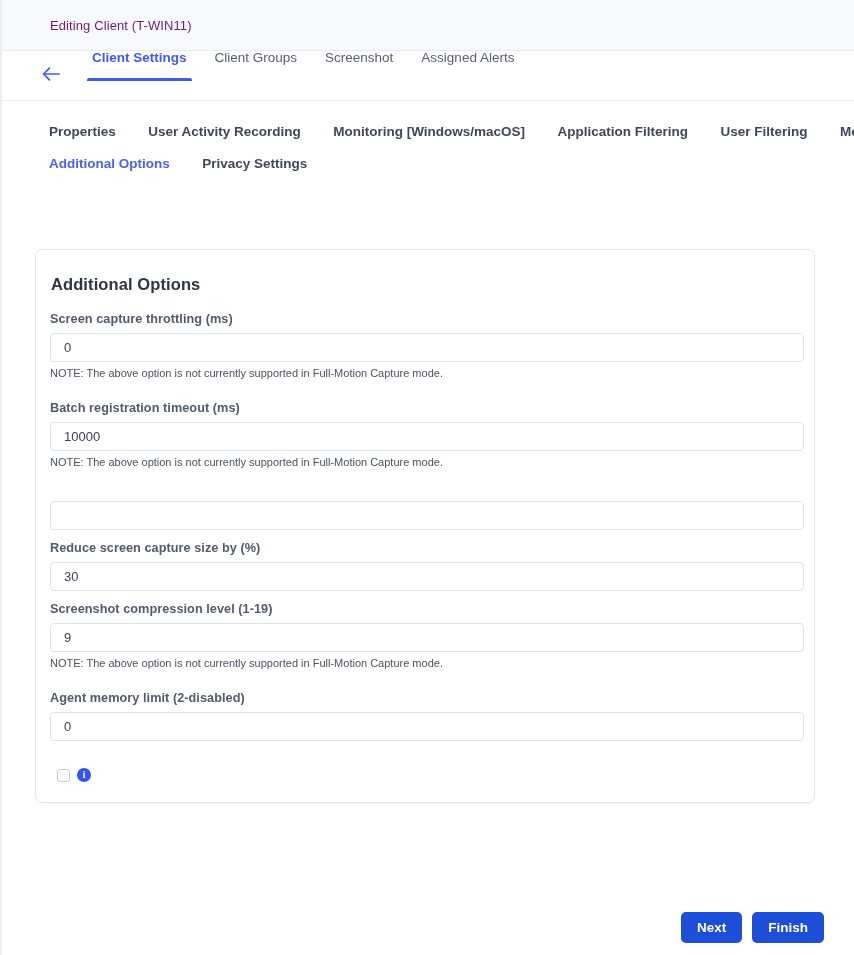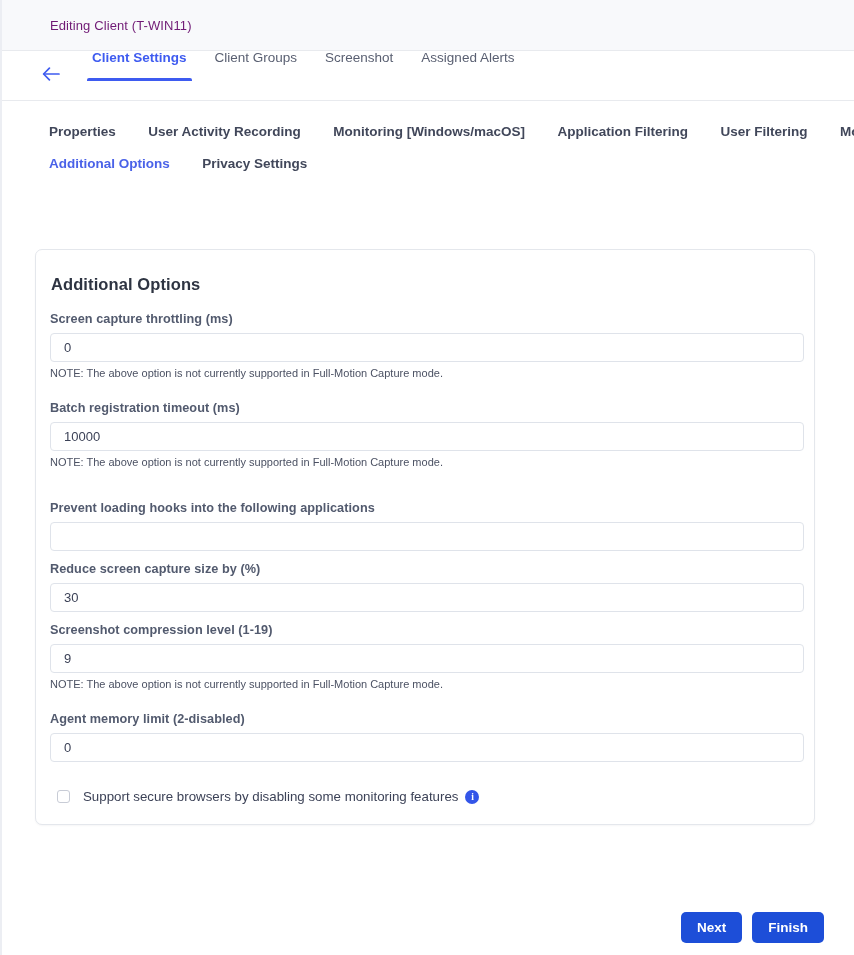--- a/index.html
+++ b/index.html
@@ -276,21 +276,20 @@
     <div class="field">
       <div class="field-label">Batch registration timeout (ms)</div>
       <input class="field-input" type="text" value="10000" style="">
       <div class="field-note">NOTE: The above option is not currently supported in Full-Motion Capture mode.</div>
     </div>
     <div class="gap-lg"></div>
 
     <div class="gap-sm"></div>
 
     <div class="field">
-      <div class="field-label">Prevent loading hooks into the following applications</div>
       <input class="field-input" type="text" value="" style="">
     </div>
     <div class="gap-sm"></div>
 
     <div class="field">
       <div class="field-label">Reduce screen capture size by (%)</div>
       <input class="field-input" type="text" value="30" style="">
     </div>
     <div class="gap-sm"></div>
 
@@ -301,21 +300,20 @@
     </div>
     <div class="gap-lg"></div>
 
     <div class="field">
       <div class="field-label">Agent memory limit (2-disabled)</div>
       <input class="field-input" type="text" value="0" style="">
     </div>
 
     <div class="check-row">
       <div class="checkbox"></div>
-      <div class="check-label">Support secure browsers by disabling some monitoring features</div>
       <div class="info-icon">i</div>
     </div>
   </div>
 
   <div class="footer">
     <button class="btn">Next</button>
     <button class="btn">Finish</button>
   </div>
 
 </div>

